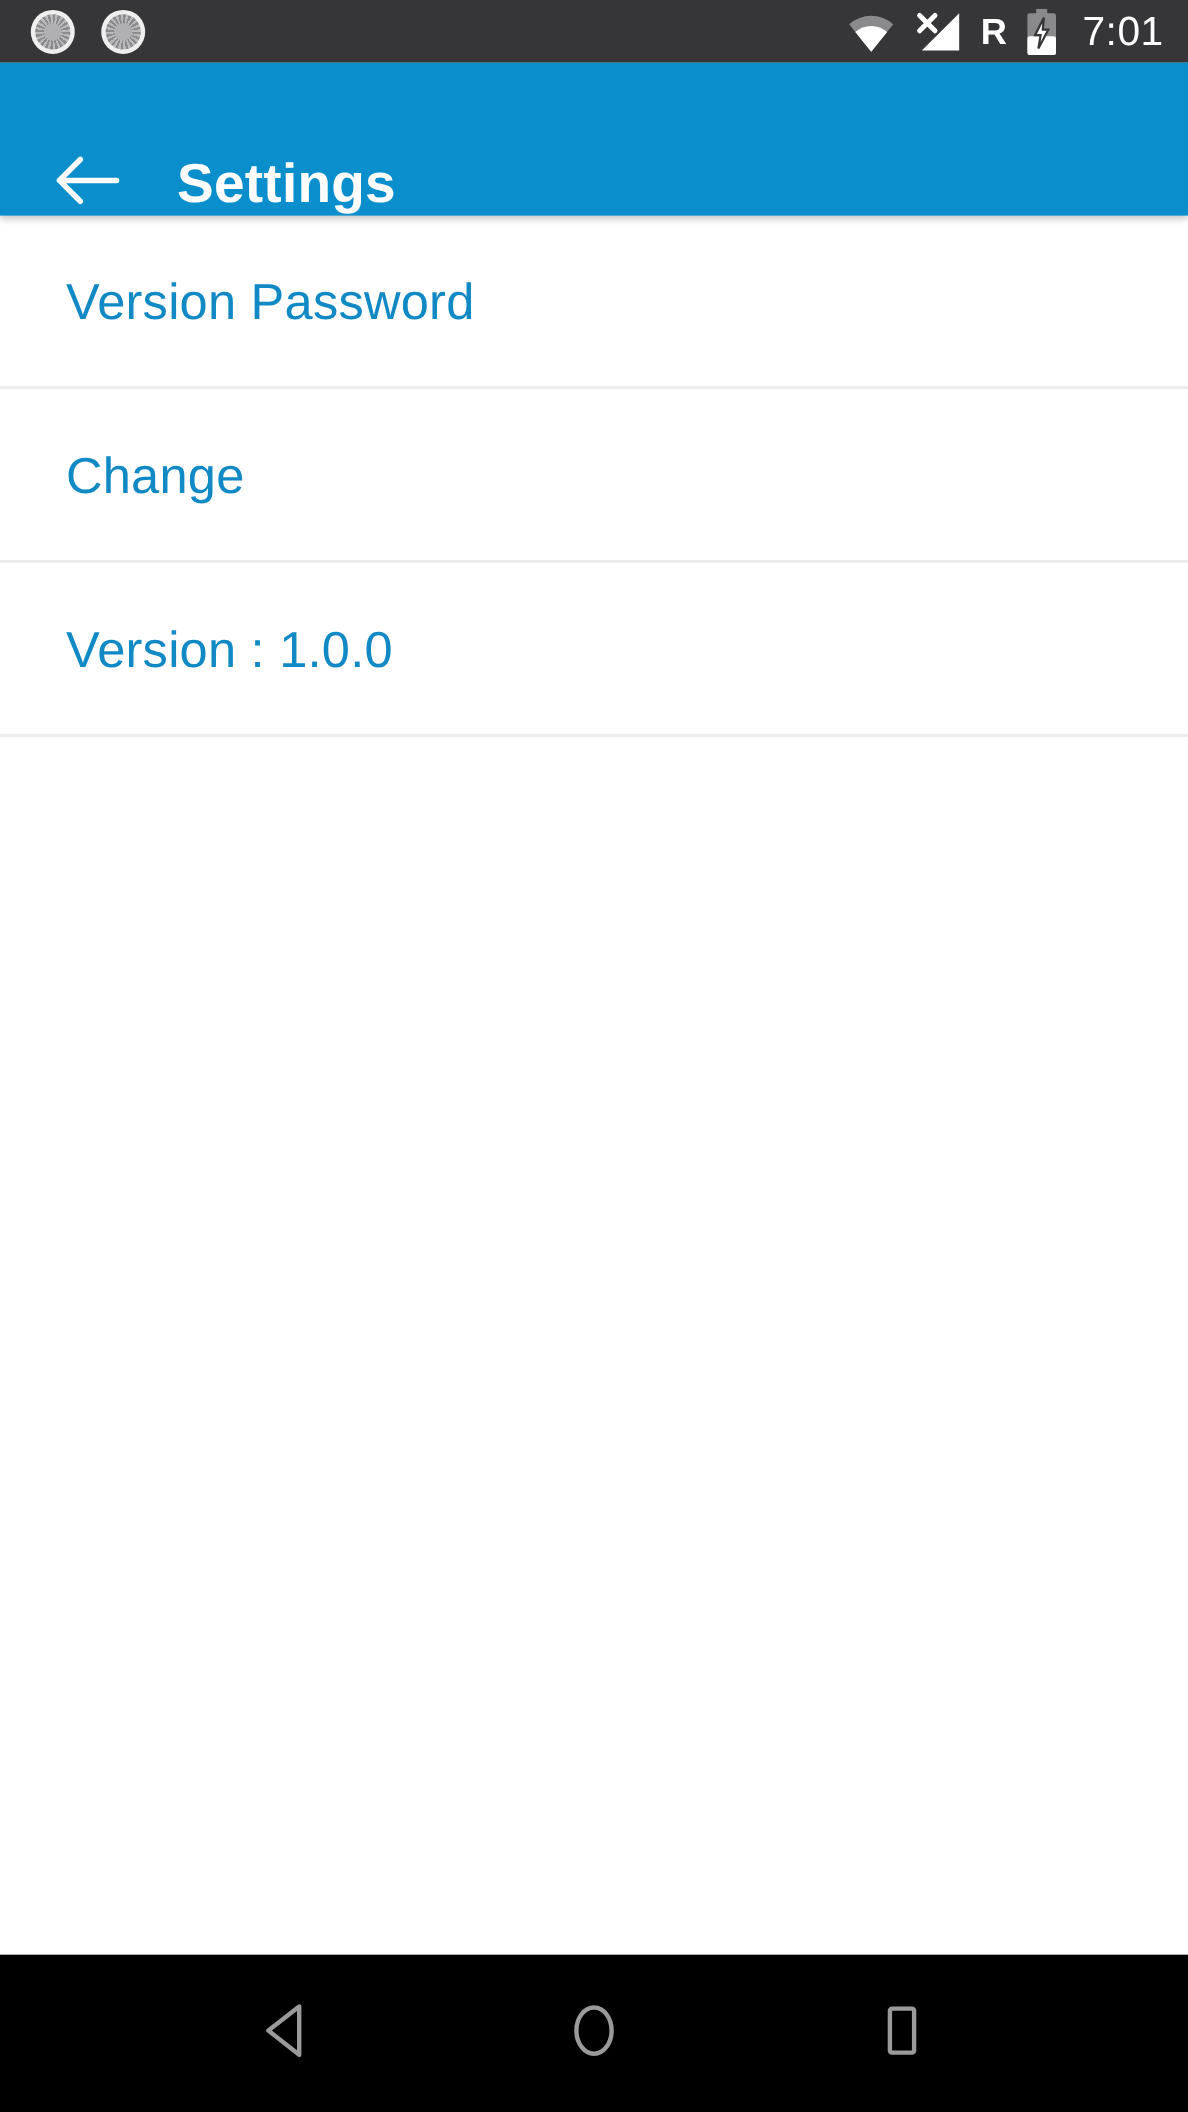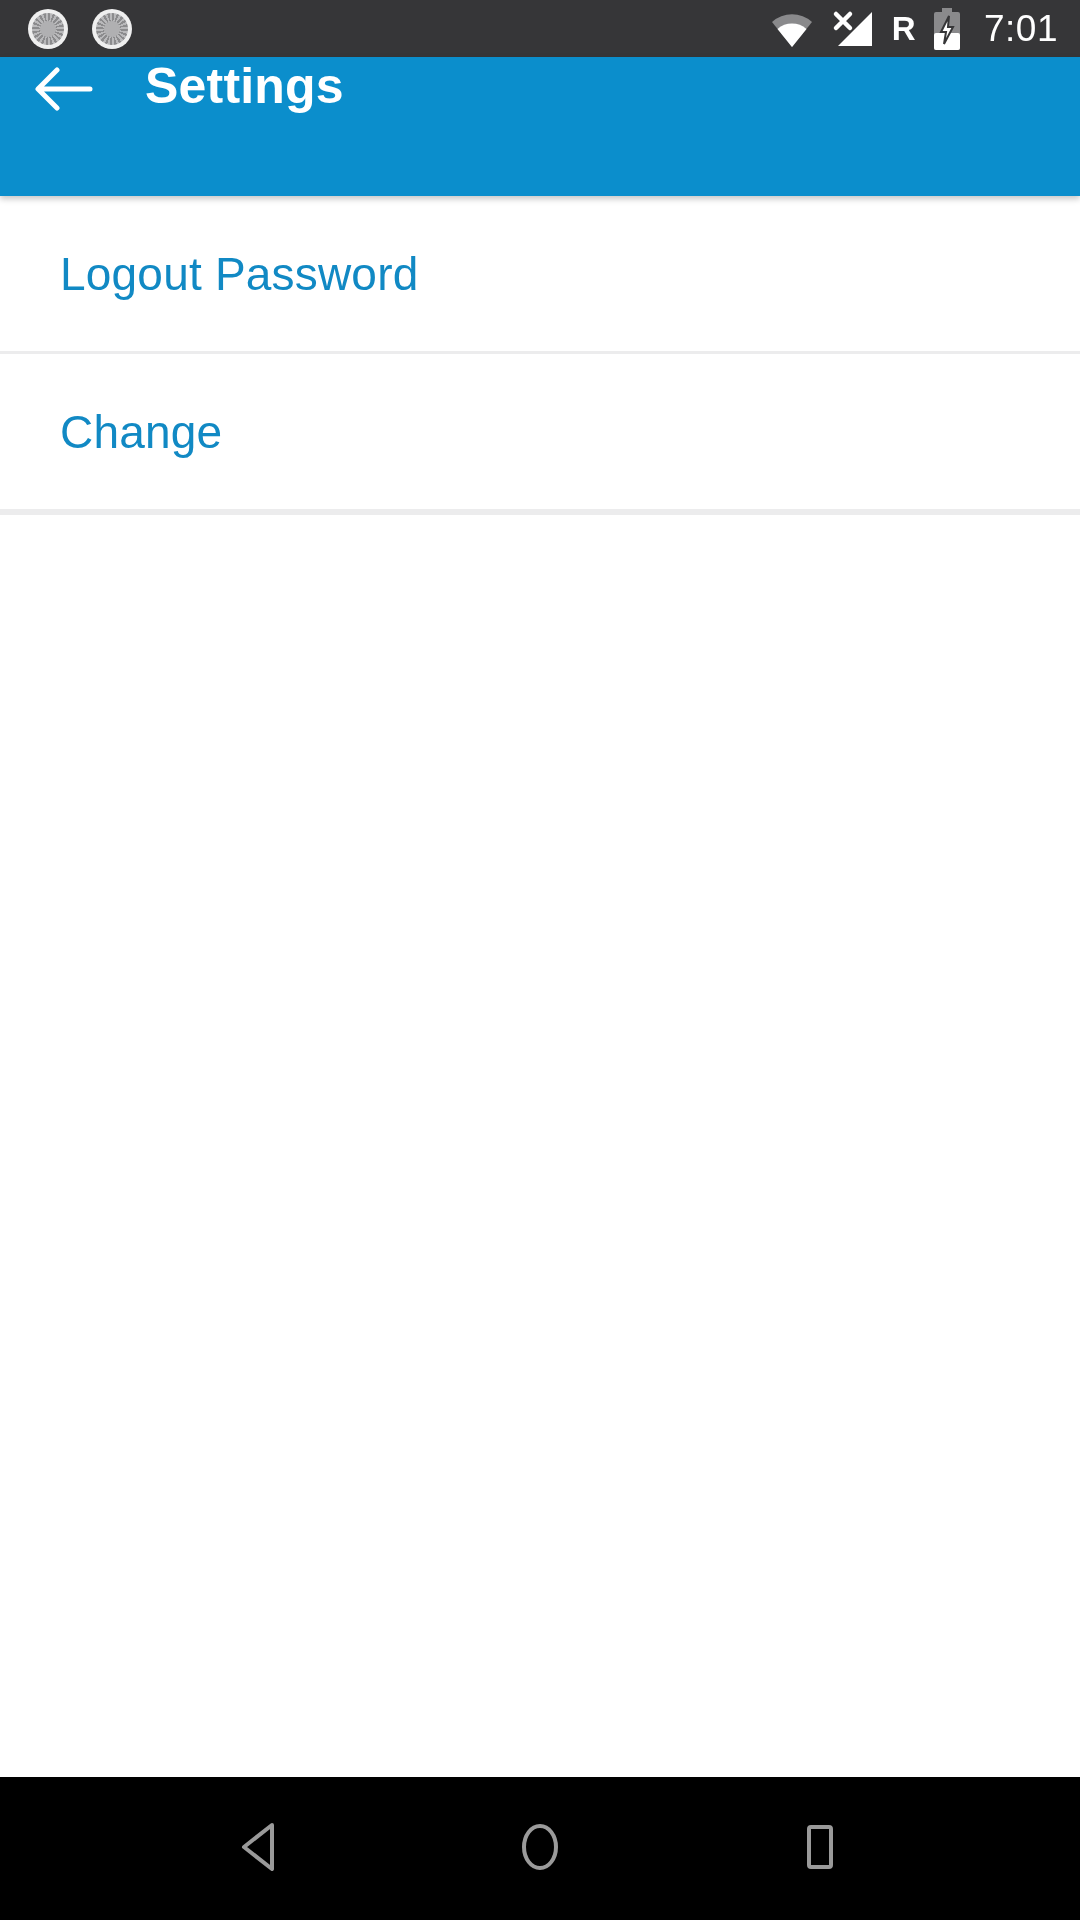--- a/index.html
+++ b/index.html
@@ -54,22 +54,22 @@
   .clock{
     color:#ffffff; font-size:37px; font-weight:400;
     line-height:1; letter-spacing:.5px; margin-left:6px;
   }
 
   
   .app-bar{
     position:absolute; top:57px; left:0;
     width:1080px; height:139px;
     background:#0b8ecc;
-    display:flex; align-items:flex-start;
-    padding-left:32px;
+    display:flex; align-items:flex-end;
+    padding-left:48px;
     box-shadow:0 3px 6px rgba(0,0,0,.22);
     z-index:5;
   }
   .back-arrow{
     width:64px; height:64px; position:relative;
     display:flex; align-items:center; justify-content:center;
     cursor:pointer;
   }
   .app-title{
     color:#ffffff; font-size:50px; font-weight:700;
@@ -170,29 +170,32 @@
       <svg width="58" height="48" viewBox="0 0 58 48">
         <path d="M55 24 L4 24 M22 5 L3 24 L22 43" stroke="#ffffff" stroke-width="5" fill="none" stroke-linecap="round" stroke-linejoin="round"></path>
       </svg>
     </div>
     <div class="app-title">Settings</div>
   </div>
 
   <div class="list">
 
     <div class="list-row">
-      <span class="row-label">Logout Password</span>
+      <span class="row-label">Version Password</span>
     </div>
     <div class="divider"></div>
 
     <div class="list-row">
       <span class="row-label">Change</span>
     </div>
     <div class="divider"></div>
 
+    <div class="list-row">
+      <span class="row-label">Version : 1.0.0</span>
+    </div>
     <div class="divider"></div>
 
   </div>
 
   <div class="nav-bar">
 
     <div class="nav-btn">
       <span>
         <svg width="52" height="56" viewBox="0 0 52 56">
           <path d="M38 6 L10 28 L38 50 Z" fill="none" stroke="#9a9a9a" stroke-width="4" stroke-linejoin="round"></path>

